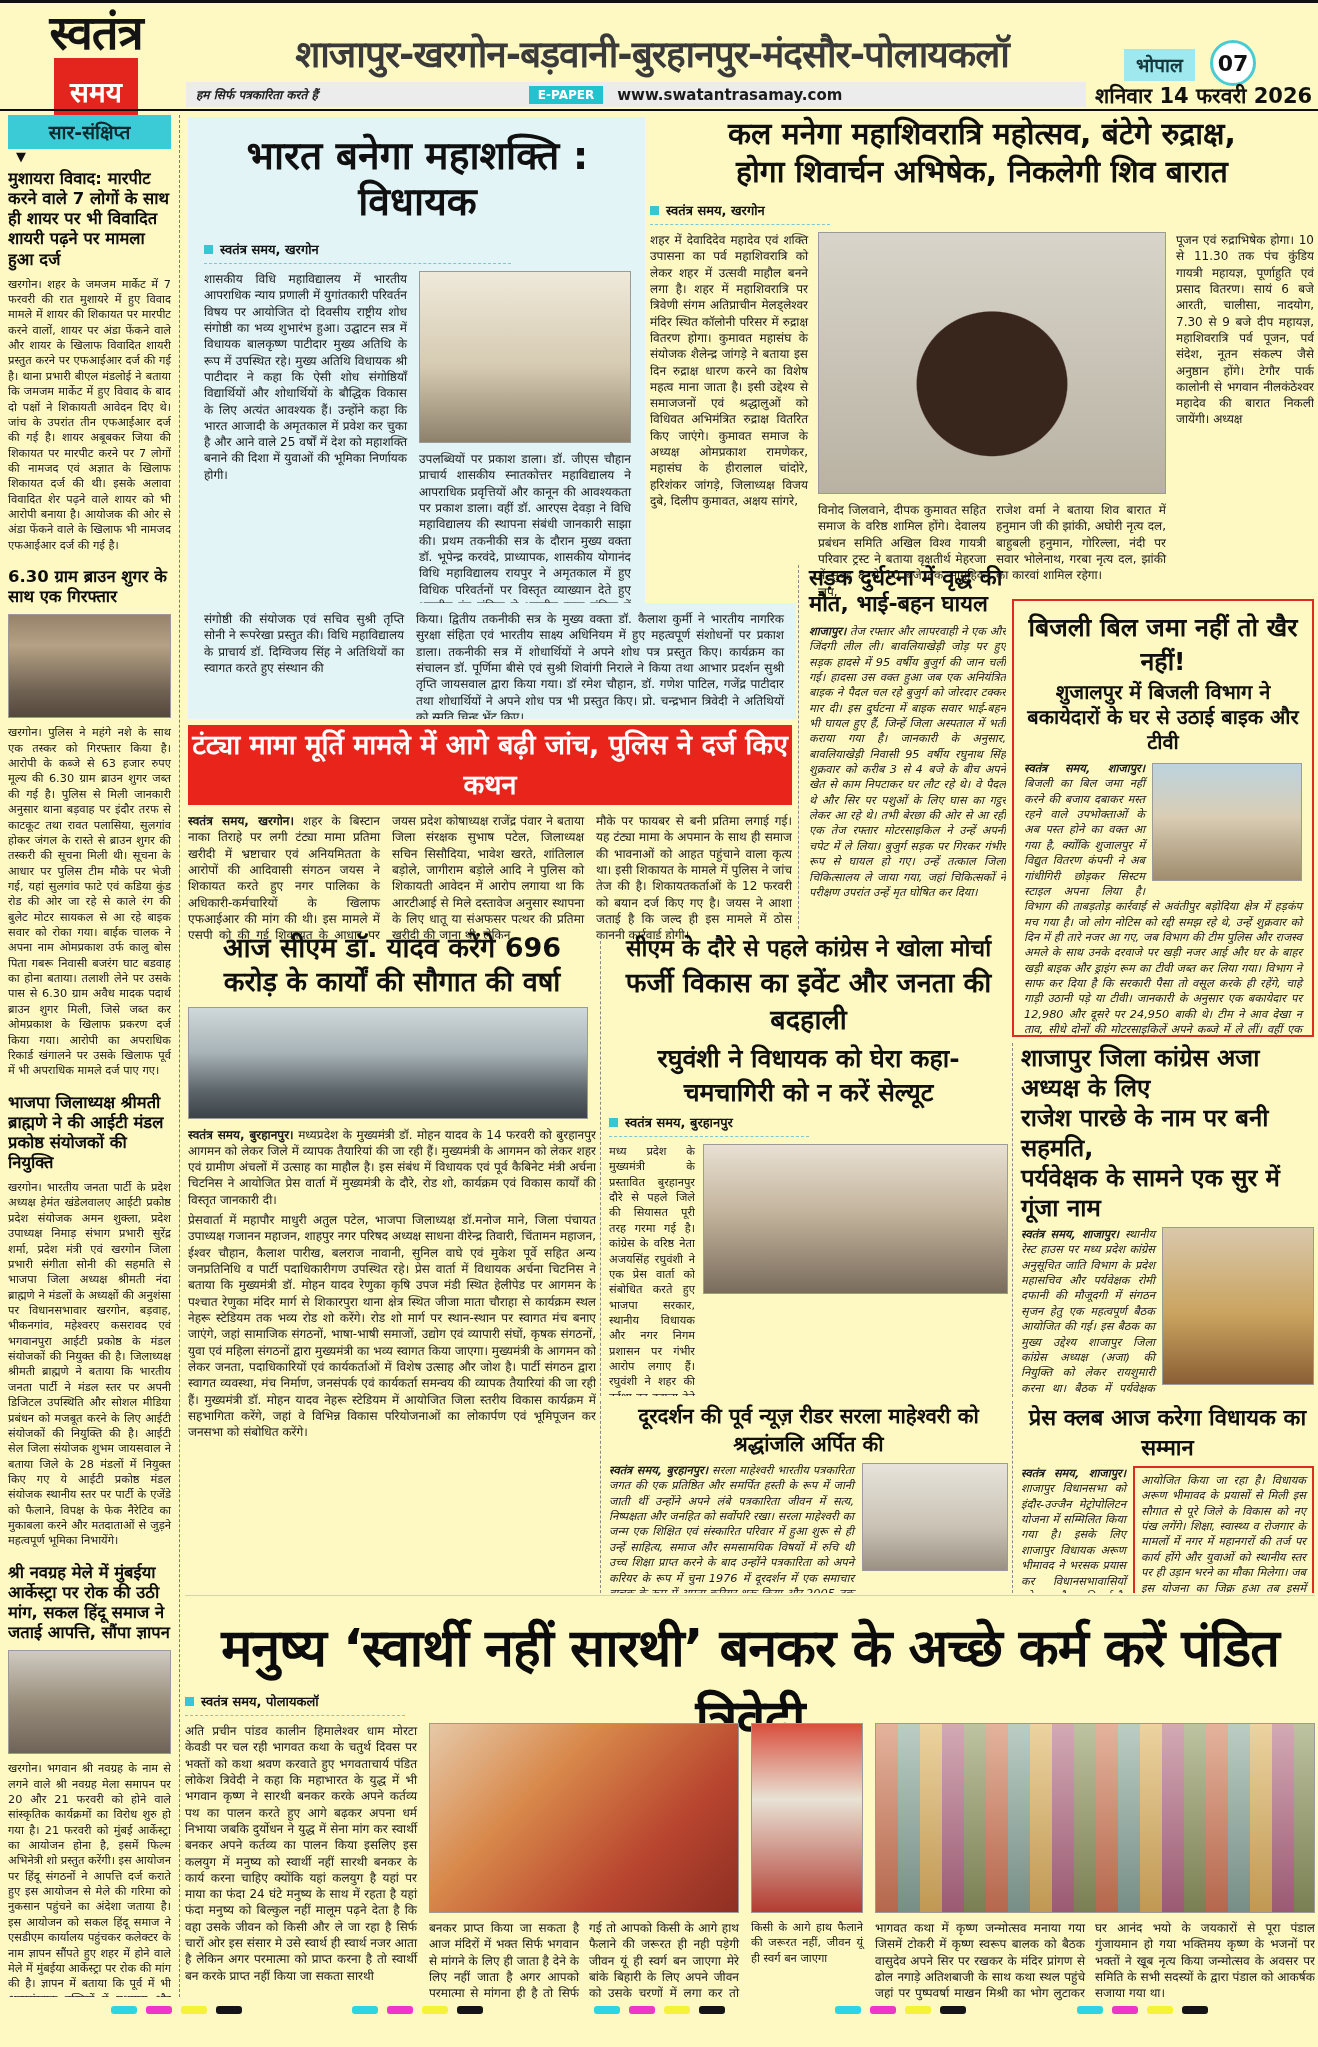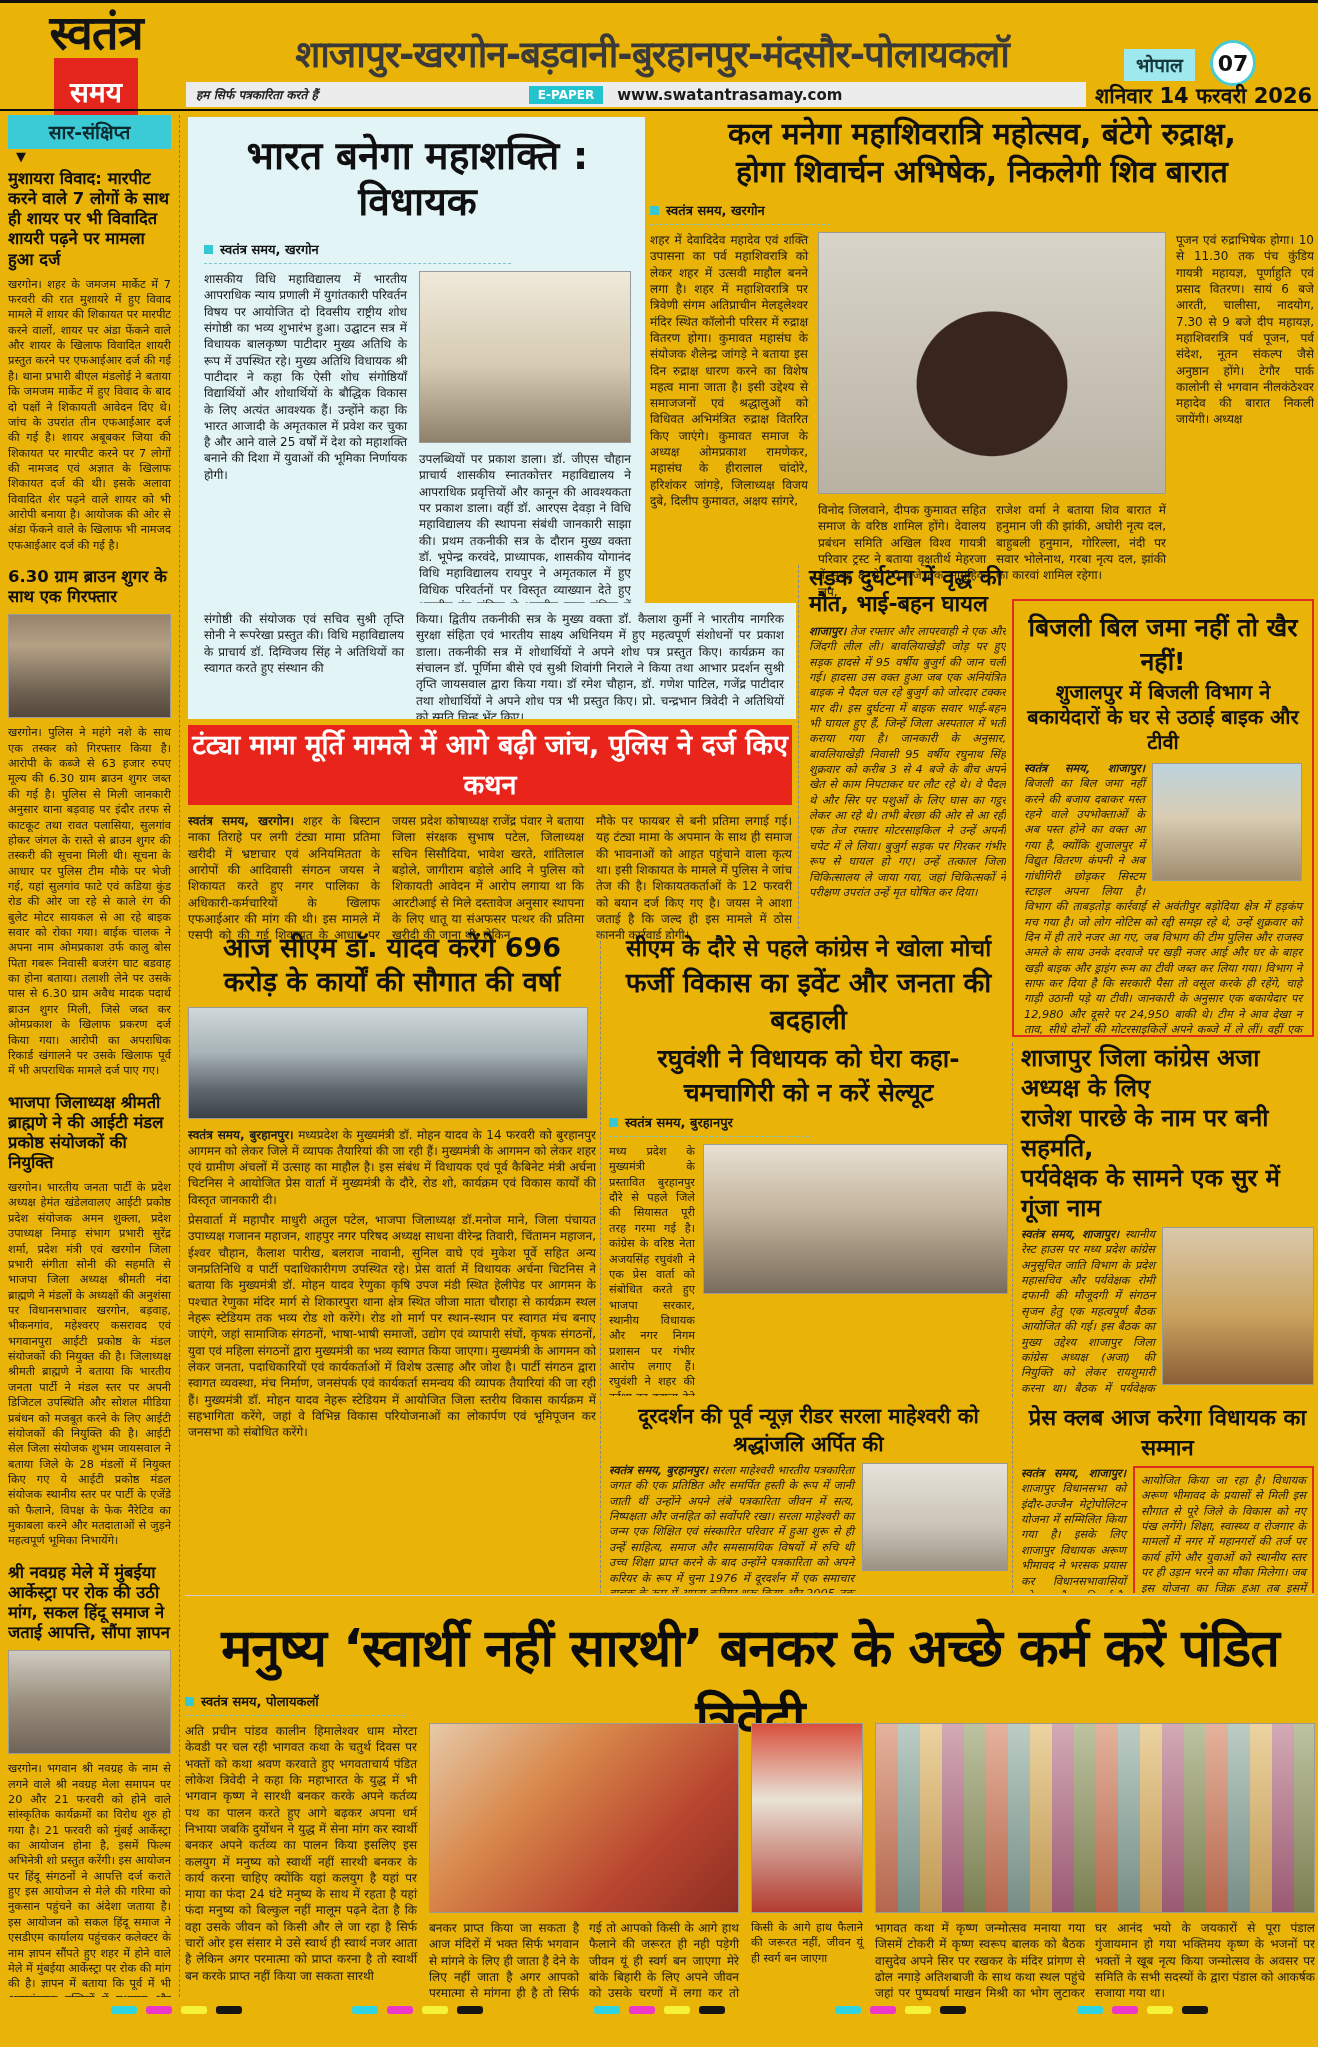--- a/index.html
+++ b/index.html
@@ -1,17 +1,17 @@
 <!DOCTYPE html>
 <html><head>
 <meta charset="utf-8">
 <style>
   * { margin:0; padding:0; box-sizing:border-box; }
   body { background:#d9d9d9; font-family:"DejaVu Sans", sans-serif; }
-  .page { position:relative; width:1318px; height:2047px; background:#eab308; margin:0 auto; overflow:hidden; border-top:3px solid #111; }
+  .page { position:relative; width:1318px; height:2047px; background:#fef9c3; margin:0 auto; overflow:hidden; border-top:3px solid #111; }
   .abs { position:absolute; }
   .ovh { overflow:hidden; }
 
   
   .logo-top { font-size:47px; font-weight:800; color:#141414; letter-spacing:-1px; line-height:1.0; }
   .logo-bottom { display:inline-block; background:#e3251d; color:#fff; font-weight:800; font-size:28px; padding:14px 16px; margin-top:2px; }
   .region { font-size:37px; font-weight:800; color:#3a3a3a; text-align:center; letter-spacing:-1px; }
   .edition-badge { background:#9fe8ee; color:#15383c; font-weight:800; font-size:19px; padding:3px 12px; }
   .page-circle { width:46px; height:46px; border-radius:50%; border:3px solid #49cbd4; background:#fff; color:#111; font-size:22px; font-weight:800; display:flex; align-items:center; justify-content:center; }
   .substrip { background:#ececec; height:25px; display:flex; align-items:center; gap:14px; padding:0 10px; }

